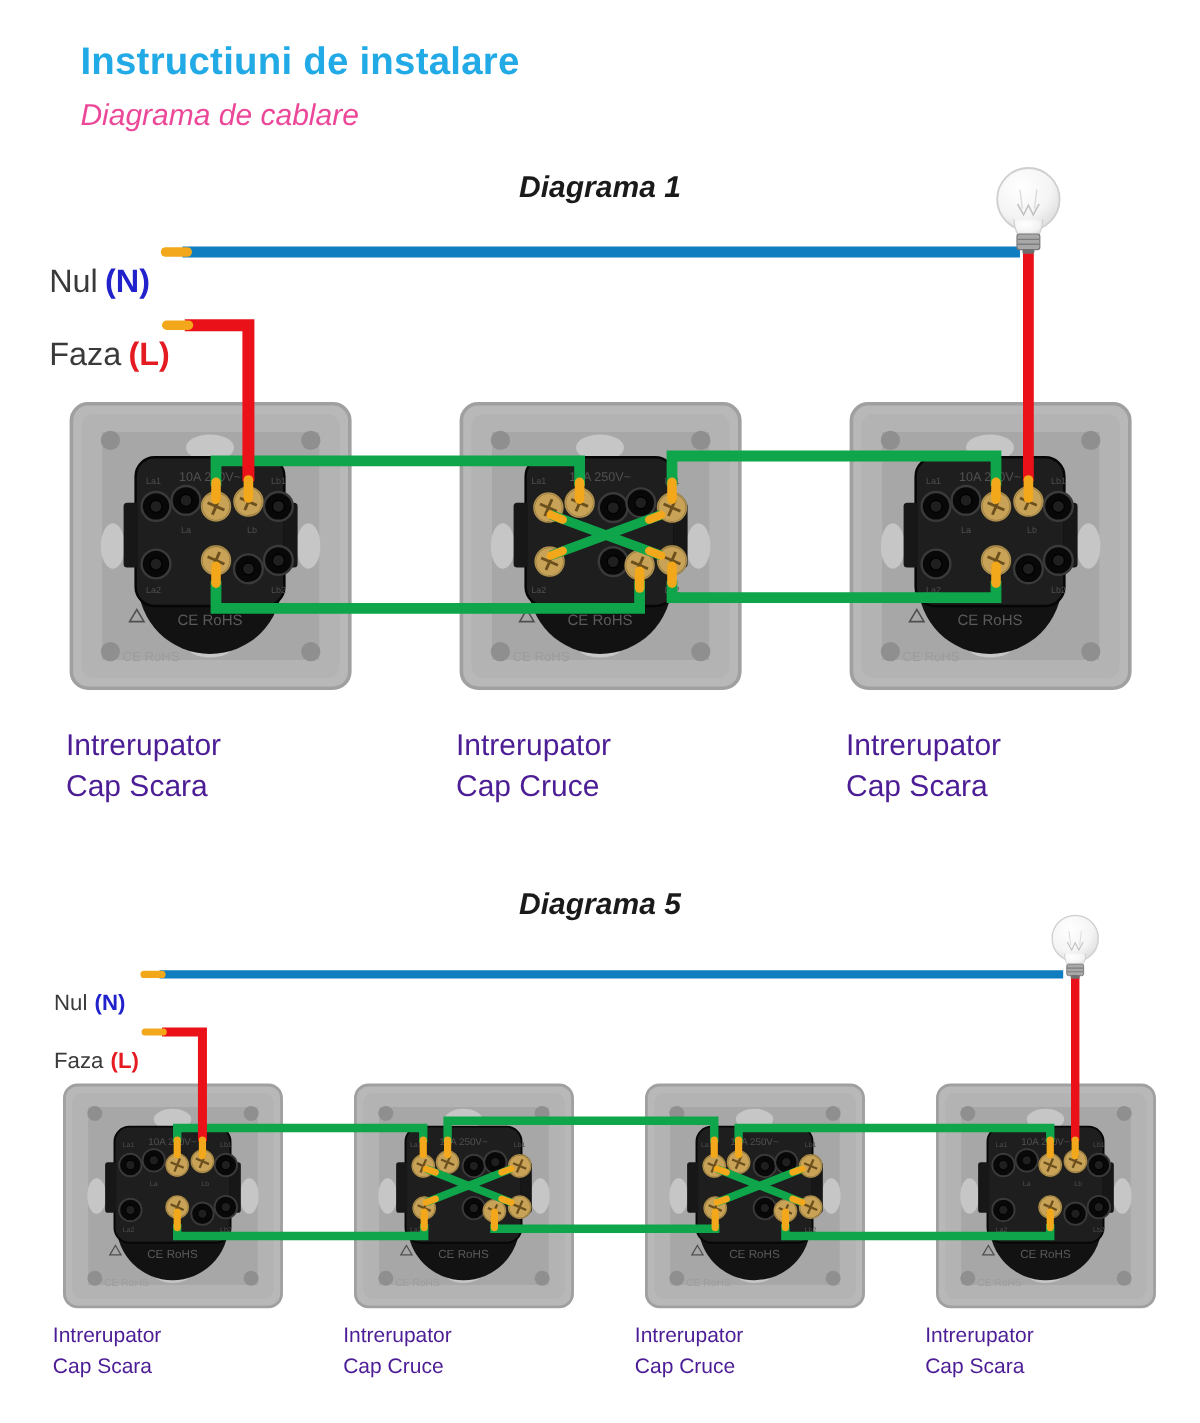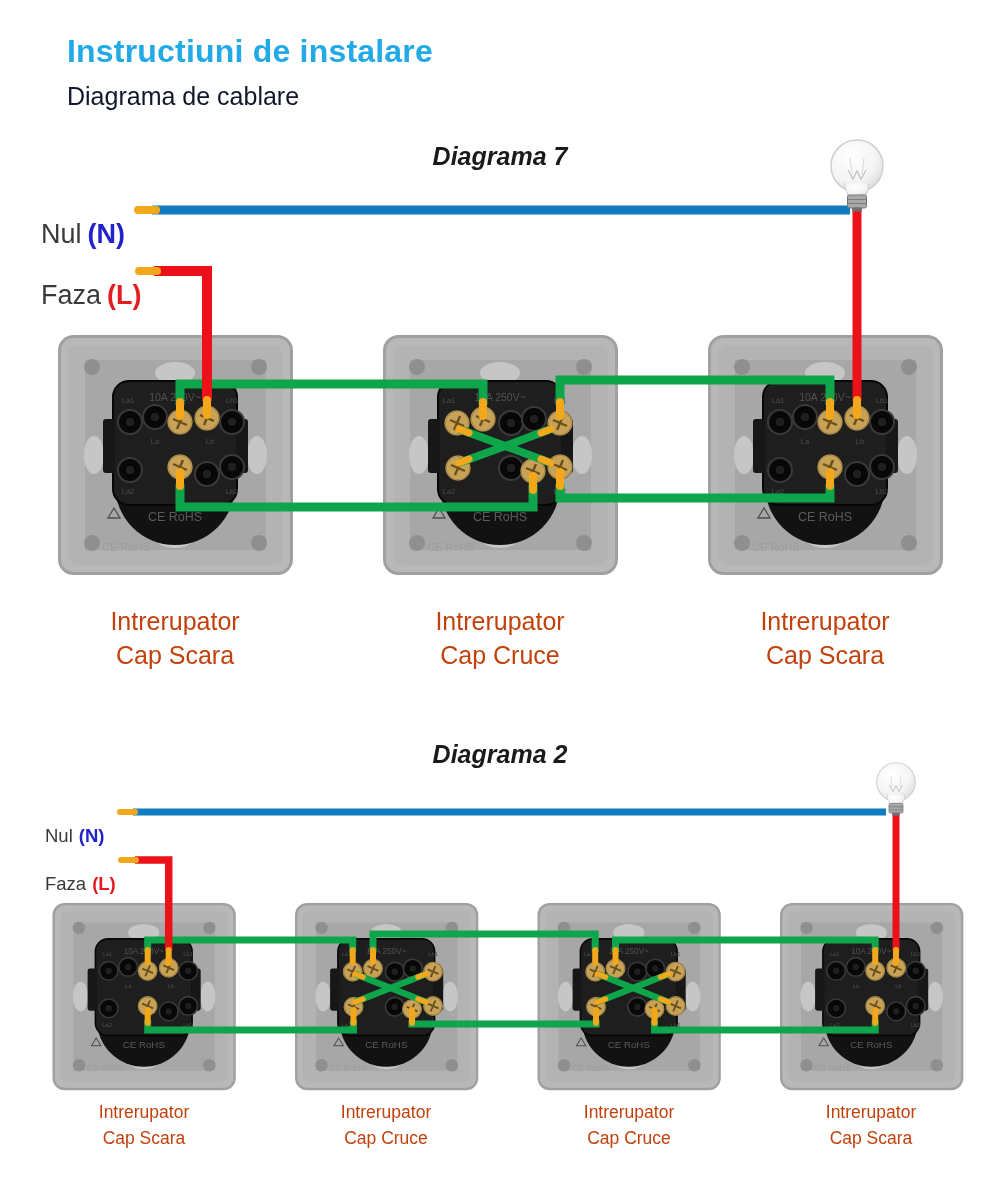--- a/index.html
+++ b/index.html
@@ -2,31 +2,31 @@
 <html><head>
 <meta charset="utf-8">
 <style>
   html,body{margin:0;padding:0;}
   body{
     width:1000px;height:1186px;position:relative;background:#ffffff;
     font-family:"Liberation Sans", sans-serif;overflow:hidden;
   }
   .abs{position:absolute;}
   #page-title{left:67px;top:33px;font-size:32px;font-weight:bold;color:#21aae5;letter-spacing:.2px;}
-  #page-subtitle{left:67px;top:82px;font-size:25px;color:#0f172a;}
+  #page-subtitle{left:67px;top:82px;font-size:25px;color:#ec4899;font-style:italic;}
   .dheading{left:0;width:1000px;text-align:center;font-size:25px;font-weight:bold;font-style:italic;color:#1a1a1a;}
   #d1-heading{top:142px;}
   #d2-heading{top:740px;}
   .feed{color:#3a3a3a;white-space:nowrap;margin-top:25px;}
   .f1{font-size:27px;}
   .f2{font-size:18.5px;}
   .code{font-weight:bold;margin-left:6px;}
   .code-n{color:#2222cc;}
   .code-l{color:#e41b20;}
-  .swlabel{text-align:center;color:#c2410c;}
+  .swlabel{text-align:left;color:#4c1d95;}
   .d1sw{top:604px;width:240px;font-size:25px;line-height:34px;}
   .d2sw{top:1099px;width:200px;font-size:17.5px;line-height:26px;}
   #diagram-svg{position:absolute;left:0;top:0;z-index:1;}
   .txt{z-index:2;}
   
   .w{fill:none;stroke-linejoin:miter;}
   .w-blue{stroke:#0f7dc0;}
   .w-red{stroke:#ea1119;}
   .w-green{stroke:#0ea54b;}
   .w-tip{stroke:#f3a81b;stroke-linecap:round;}
@@ -209,22 +209,22 @@
     <path d="M597.5,974 L605.5,977"></path>
       <path d="M668.5,1002 L660.5,999"></path>
     <path d="M668.5,974 L660.5,977"></path>
       <path d="M597.5,1002 L605.5,999"></path>
   </g>
 </svg>
 
 <div class="abs txt" id="page-title">Instructiuni de instalare</div>
 <div class="abs txt" id="page-subtitle">Diagrama de cablare</div>
 
-<div class="abs txt dheading" id="d1-heading">Diagrama 7</div>
-<div class="abs txt dheading" id="d2-heading">Diagrama 2</div>
+<div class="abs txt dheading" id="d1-heading">Diagrama 1</div>
+<div class="abs txt dheading" id="d2-heading">Diagrama 5</div>
 
 <div class="abs txt feed f1" style="left:41px;top:194px;">
   <span>Nul</span><span class="code code-n">(N)</span>
 </div>
 <div class="abs txt feed f1" style="left:41px;top:255px;">
   <span>Faza</span><span class="code code-l">(L)</span>
 </div>
 
 <div class="abs txt feed f2" style="left:45px;top:800px;">
   <span>Nul</span><span class="code code-n">(N)</span>

